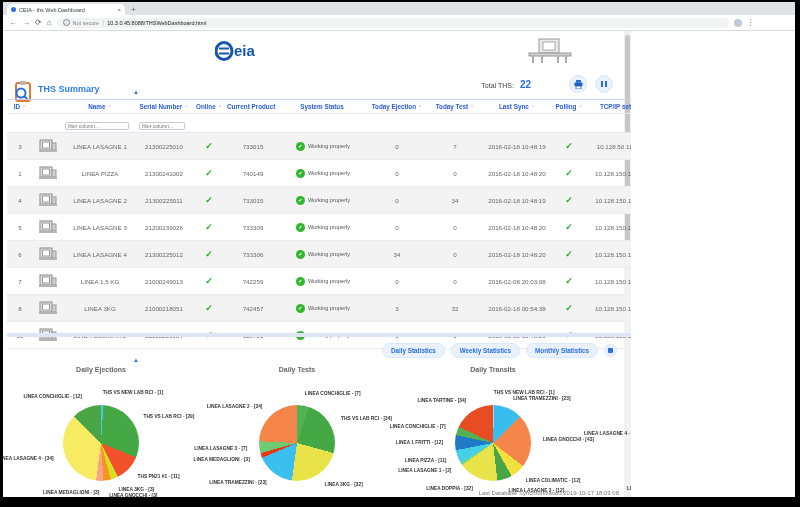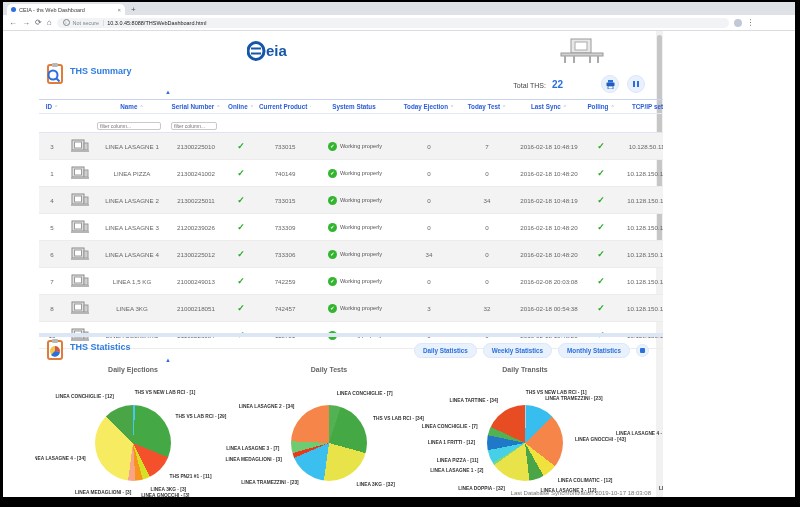--- a/index.html
+++ b/index.html
@@ -17,21 +17,21 @@
   .addressbar{height:15px;background:#fff;border-bottom:1px solid #dadce0;display:flex;align-items:center;gap:5px;padding:0 6px;}
   .navic{font-size:8px;color:#5f6368;line-height:1;}
   .omnibox{flex:1;height:10px;background:#f1f3f4;border-radius:6px;display:flex;align-items:center;gap:3px;padding:0 6px;max-width:660px;}
   .info-circle{width:5px;height:5px;border:1px solid #80868b;border-radius:50%;color:#80868b;font-size:4px;line-height:5px;text-align:center;flex:none;}
   .notsecure{font-size:5.5px;color:#80868b;border-right:1px solid #dadce0;padding-right:4px;}
   .url{font-size:5.5px;color:#202124;}
   .avatar{width:8px;height:8px;border-radius:50%;background:#c2c9d6;}
   .menu3{font-size:8px;color:#5f6368;}
 
   
-  .page{position:relative;width:628px;height:467px;background:#fff;overflow:hidden;margin-left:32px;}
+  .page{position:relative;width:628px;height:467px;background:#fff;overflow:hidden;}
   .logo{position:absolute;left:212px;top:10px;}
   .machine-art{position:absolute;right:58px;top:6px;}
   .pagescroll{position:absolute;right:0;top:0;width:7px;height:467px;background:#f1f1f1;}
   .pagescroll .thumb{position:absolute;top:4px;left:1px;width:5px;height:210px;background:#c6c6c6;border-radius:3px;}
 
   .sec-head{position:absolute;left:10px;display:flex;align-items:flex-start;gap:5px;}
   .sec-title{font-size:9px;font-weight:bold;color:#2f7de1;margin-top:3px;}
   .caret{position:absolute;font-size:6px;color:#2a6fdb;}
   .totalths{position:absolute;right:100px;top:48px;font-size:7px;color:#444;}
   .totalths b{color:#2a6fdb;margin-left:4px;font-size:10px;}
@@ -117,21 +117,21 @@
         <rect x="38" y="19" width="2" height="7" fill="#aaa"></rect>
         <rect x="14" y="19" width="2" height="7" fill="#aaa"></rect>
         <rect x="30" y="19" width="2" height="7" fill="#aaa"></rect>
       </svg>
     </div>
 
     <div class="pagescroll">
       <div class="thumb"></div>
     </div>
 
-    <div class="sec-head" style="top:32px;">
+    <div class="sec-head" style="top:50px;">
       <svg width="20" height="22" viewBox="0 0 20 22">
         <rect x="3" y="2" width="14" height="18" rx="2" fill="#fff" stroke="#e07b39" stroke-width="2"></rect>
         <rect x="7" y="0" width="6" height="4" rx="1" fill="#b8b8b8"></rect>
         <circle cx="8" cy="12" r="4.5" fill="none" stroke="#2a6fdb" stroke-width="2"></circle>
         <line x1="11.5" y1="15.5" x2="14.5" y2="18.5" stroke="#2a6fdb" stroke-width="2"></line>
       </svg>
       <span class="sec-title">THS Summary</span>
     </div>
     <span class="caret" style="left:130px;top:58px;">▲</span>
 
@@ -403,30 +403,20 @@
                 <td class="chk">✓</td>
                 <td>10.128.150.117:2101</td>
                 <td>DEFAULT</td>
                 <td>2019/10/18 18:00</td>
               </tr>
             </tbody>
       </table>
     </div>
     <div class="hsbar"></div>
 
-    <div class="sec-head stats-head">
-      <svg width="20" height="22" viewBox="0 0 20 22">
-        <rect x="3" y="2" width="14" height="18" rx="2" fill="#fff" stroke="#e07b39" stroke-width="2"></rect>
-        <rect x="7" y="0" width="6" height="4" rx="1" fill="#b8b8b8"></rect>
-        <circle cx="10" cy="12" r="5" fill="#f2c84b"></circle>
-        <path d="M10 12 L10 7 A5 5 0 0 1 14.8 13 Z" fill="#d9534f"></path>
-        <path d="M10 12 L14.8 13 A5 5 0 0 1 6 16 Z" fill="#2a6fdb"></path>
-      </svg>
-      <span class="sec-title">THS Statistics</span>
-    </div>
     <span class="caret" style="left:130px;top:326px;">▲</span>
 
     <div class="pills">
       <span class="pill">Daily Statistics</span>
       <span class="pill">Weekly Statistics</span>
       <span class="pill">Monthly Statistics</span>
       <span class="minibtn">
         <svg width="5" height="5" viewBox="0 0 5 5">
               <rect width="5" height="5" rx="1" fill="#2a6fdb"></rect>
             </svg>

